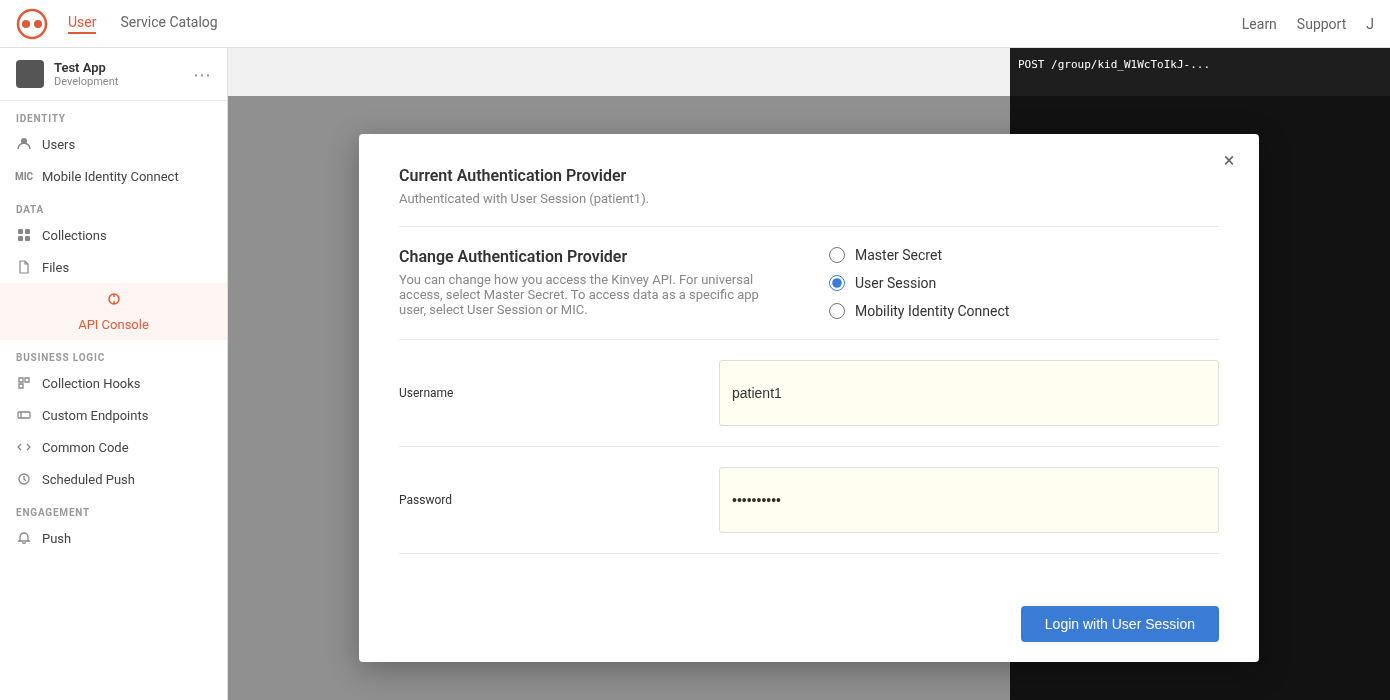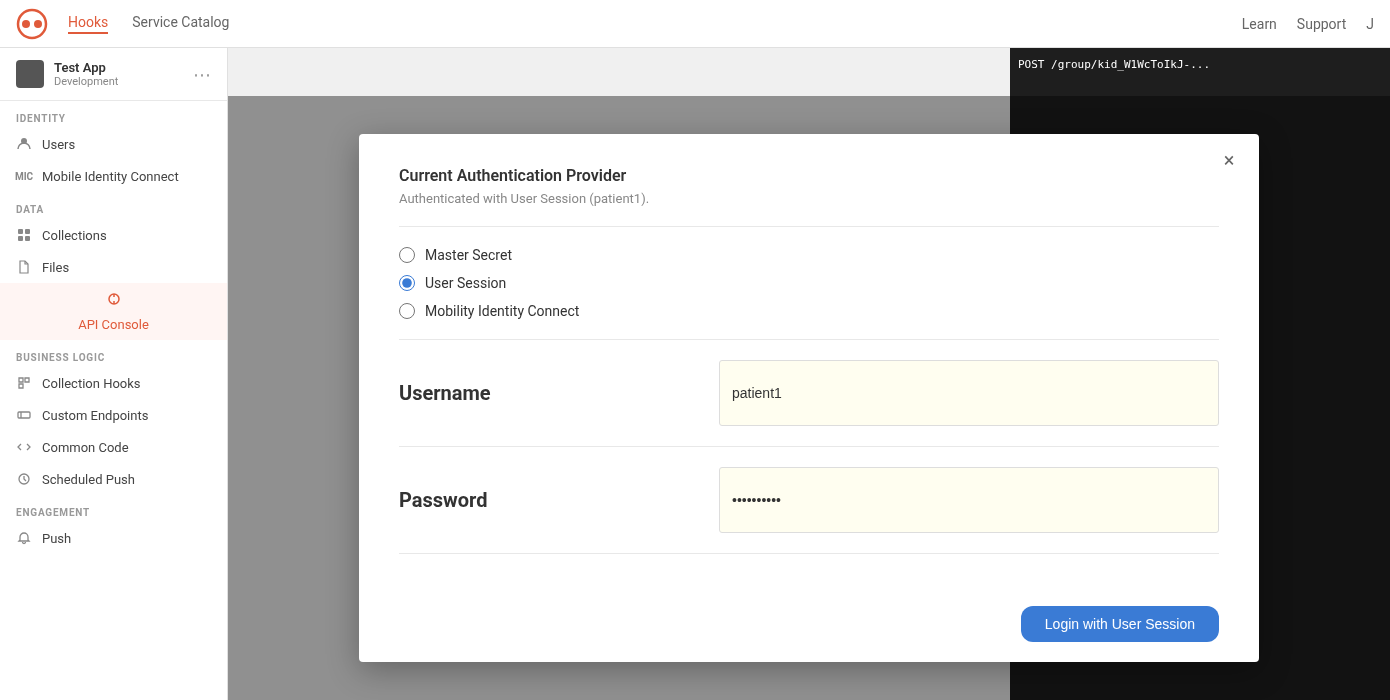--- a/index.html
+++ b/index.html
@@ -243,22 +243,22 @@
 
     
     .field-section {
       padding: 20px 0;
       border-bottom: 1px solid #e8e8e8;
       display: flex;
       align-items: center;
       gap: 40px;
     }
     .field-label {
-      font-size: 20px;
-      font-weight: 700;
+      font-size: 12px;
+      font-weight: 400;
       color: #333;
       width: 280px;
       flex-shrink: 0;
     }
     .field-input {
       flex: 1;
       padding: 24px 12px;
       border: 1px solid #ddd;
       border-radius: 3px;
       font-size: 14px;
@@ -270,21 +270,21 @@
     
     .modal-footer {
       padding: 20px 40px;
       display: flex;
       justify-content: flex-end;
     }
     .btn-primary {
       background: #3a7bd5;
       color: #fff;
       border: none;
-      border-radius: 12px;
+      border-radius: 4px;
       padding: 10px 24px;
       font-size: 14px;
       font-weight: 500;
       cursor: pointer;
     }
 
     
     .log-panel {
       position: absolute;
       right: 0;
@@ -311,21 +311,21 @@
 
 <div class="top-nav">
   <div class="top-nav-logo">
     <svg width="32" height="32" viewBox="0 0 32 32">
       <circle cx="16" cy="16" r="14" fill="none" stroke="#e05a3a" stroke-width="2.5"></circle>
       <circle cx="10" cy="16" r="4" fill="#e05a3a"></circle>
       <circle cx="22" cy="16" r="4" fill="#e05a3a"></circle>
     </svg>
   </div>
   <div class="top-nav-links">
-    <span class="top-nav-link active">Hooks</span>
+    <span class="top-nav-link active">User</span>
     <span class="top-nav-link">Service Catalog</span>
   </div>
   <div class="top-nav-right">
     <span>Learn</span>
     <span>Support</span>
     <span>J</span>
   </div>
 </div>
 
 <div class="layout">
@@ -450,20 +450,24 @@
 
         <div class="modal-body">
 
           <div class="modal-section">
             <div class="section-title">Current Authentication Provider</div>
             <div class="section-desc">Authenticated with User Session (patient1).</div>
           </div>
 
           <div class="modal-section">
             <div class="section-row">
+              <div class="section-left">
+                <div class="section-title">Change Authentication Provider</div>
+                <div class="section-desc">You can change how you access the Kinvey API. For universal access, select Master Secret. To access data as a specific app user, select User Session or MIC.</div>
+              </div>
               <div class="section-right">
                 <label class="radio-option">
                   <input type="radio" name="auth" style="">
                   <span>Master Secret</span>
                 </label>
                 <label class="radio-option">
                   <input type="radio" name="auth" checked="" style="">
                   <span>User Session</span>
                 </label>
                 <label class="radio-option">

